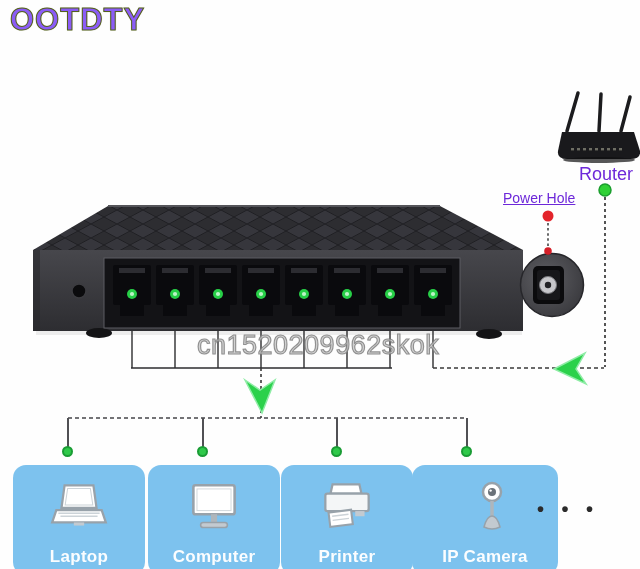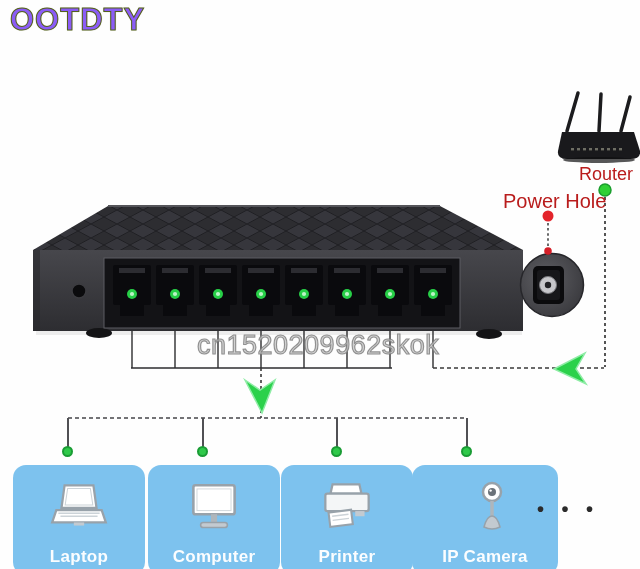--- a/index.html
+++ b/index.html
@@ -15,23 +15,23 @@
     text-shadow:0 0 1px #4a5416;
   }
   .watermark{
     position:absolute;left:197px;top:302px;
     font-size:27px;letter-spacing:.5px;
     color:rgba(235,235,235,.55);
     -webkit-text-stroke:1.1px rgba(125,125,125,.8);
     text-shadow:0 0 1px rgba(120,120,120,.6);
     white-space:nowrap;z-index:6;margin-top:28px;
   }
-  .anno-label{position:absolute;color:#b91c1c;white-space:nowrap;z-index:5;}
+  .anno-label{position:absolute;color:#6d28d9;white-space:nowrap;z-index:5;}
   .label-router{left:579px;top:164px;font-size:18px;}
-  .label-power-hole{left:503px;top:190px;font-size:20px;}
+  .label-power-hole{left:503px;top:190px;font-size:14px;text-decoration:underline;}
   .device-box{
     position:absolute;top:465px;width:132px;height:110px;
     background:#7dc2ee;border-radius:13px;z-index:4;
     display:flex;flex-direction:column;align-items:center;justify-content:flex-start;
   }
   .device-box .icon-wrap{margin-top:12px;height:62px;display:flex;align-items:center;justify-content:center;}
   .device-label{
     position:absolute;bottom:8px;left:0;right:0;text-align:center;
     color:rgba(255,255,255,.97);font-size:17px;font-weight:600;letter-spacing:.3px;
   }

